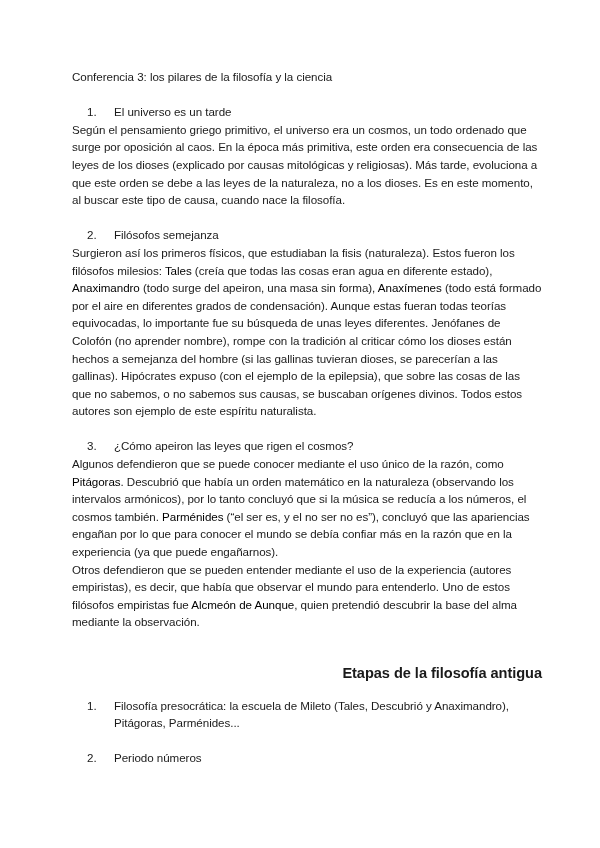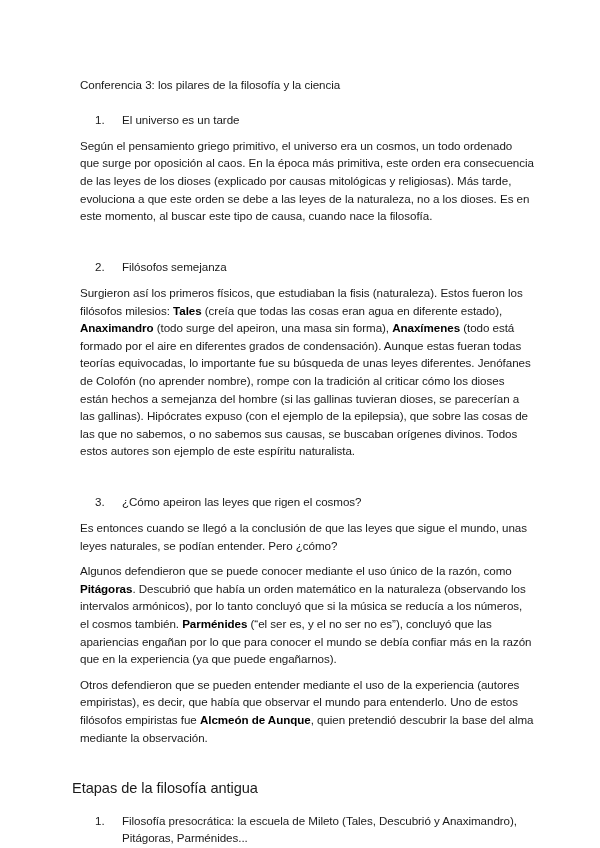--- a/index.html
+++ b/index.html
@@ -2,29 +2,29 @@
 <html><head>
 <meta charset="utf-8">
 <style>
   html, body { margin: 0; padding: 0; background: #ffffff; }
   body { width: 600px; height: 848px; overflow: hidden; position: relative; }
   .page {
     position: absolute; left: 72px; top: 68px; width: 470px;
     font-family: "Liberation Sans", sans-serif; font-size: 11.6px;
     line-height: 17.6px; color: #1a1a1a; letter-spacing: -0.05px;
   }
-  p { margin: 8px; }
+  p { margin: 0; }
   .title { margin-bottom: 17.6px; }
   .li { padding-left: 28px; position: relative; }
   .li .num { position: absolute; left: 16px; width: 12px; text-align: left; }
   .li .num { left: 15px; }
   .li .txt { display: block; padding-left: 14px; }
   .gap { height: 17.6px; }
-  .h2 { font-weight: normal; font-size: 14.6px; line-height: 20px; margin: 6px 0 14px 0; }
-  b { font-weight: bold; color: #000; }
+  .h2 { font-weight: bold; font-size: 14.6px; line-height: 20px; margin: 14px 0 14px 0; text-align: right; }
+  b { font-weight: normal; color: #000; }
 </style>
 </head>
 <body>
 
 <div class="page">
   <p class="title">Conferencia 3: los pilares de la filosofía y la ciencia</p>
 
   <p class="li">
     <span class="num">1.</span>
     <span class="txt">El universo es un tarde</span>
@@ -36,21 +36,20 @@
     <span class="num">2.</span>
     <span class="txt">Filósofos semejanza</span>
   </p>
   <p><span>Surgieron así los primeros físicos, que estudiaban la fisis (naturaleza). Estos fueron los filósofos milesios: </span><b>Tales</b><span> (creía que todas las cosas eran agua en diferente estado), </span><b>Anaximandro</b><span> (todo surge del apeiron, una masa sin forma), </span><b>Anaxímenes</b><span> (todo está formado por el aire en diferentes grados de condensación). Aunque estas fueran todas teorías equivocadas, lo importante fue su búsqueda de unas leyes diferentes. Jenófanes de Colofón (no aprender nombre), rompe con la tradición al criticar cómo los dioses están hechos a semejanza del hombre (si las gallinas tuvieran dioses, se parecerían a las gallinas). Hipócrates expuso (con el ejemplo de la epilepsia), que sobre las cosas de las que no sabemos, o no sabemos sus causas, se buscaban orígenes divinos. Todos estos autores son ejemplo de este espíritu naturalista.</span></p>
   <div class="gap"></div>
 
   <p class="li">
     <span class="num">3.</span>
     <span class="txt">¿Cómo apeiron las leyes que rigen el cosmos?</span>
   </p>
-  <p>Es entonces cuando se llegó a la conclusión de que las leyes que sigue el mundo, unas leyes naturales, se podían entender. Pero ¿cómo?</p>
   <p><span>Algunos defendieron que se puede conocer mediante el uso único de la razón, como </span><b>Pitágoras</b><span>. Descubrió que había un orden matemático en la naturaleza (observando los intervalos armónicos), por lo tanto concluyó que si la música se reducía a los números, el cosmos también. </span><b>Parménides</b><span> (“el ser es, y el no ser no es”), concluyó que las apariencias engañan por lo que para conocer el mundo se debía confiar más en la razón que en la experiencia (ya que puede engañarnos).</span></p>
   <p><span>Otros defendieron que se pueden entender mediante el uso de la experiencia (autores empiristas), es decir, que había que observar el mundo para entenderlo. Uno de estos filósofos empiristas fue </span><b>Alcmeón de Aunque</b><span>, quien pretendió descubrir la base del alma mediante la observación.</span></p>
   <div class="gap"></div>
 
   <p class="h2">Etapas de la filosofía antigua</p>
 
   <p class="li">
     <span class="num">1.</span>
     <span class="txt">Filosofía presocrática: la escuela de Mileto (Tales, Descubrió y Anaximandro), Pitágoras, Parménides...</span>
   </p>

